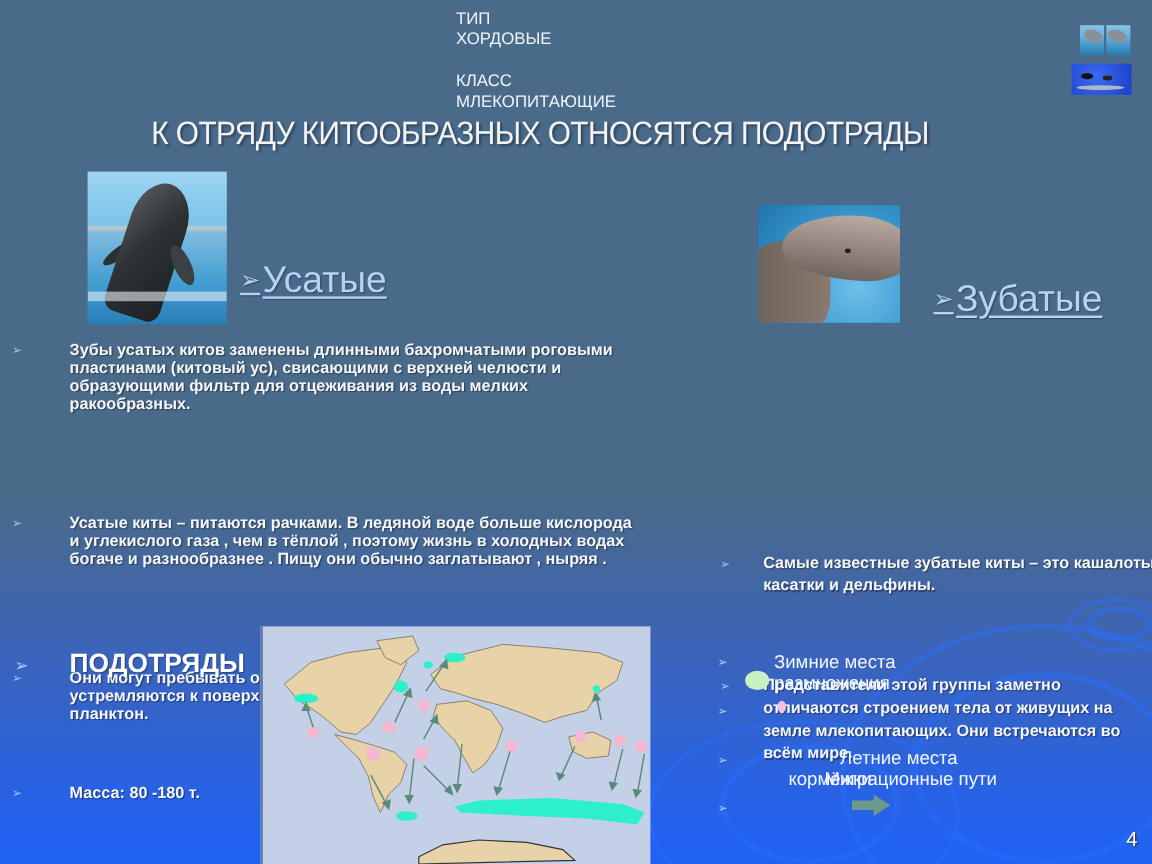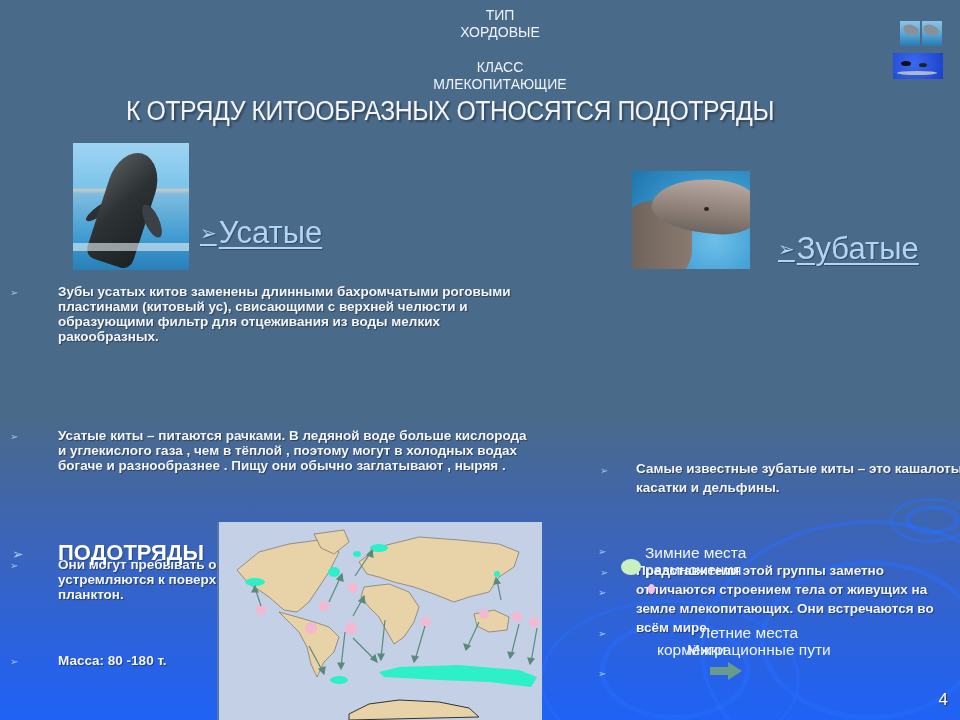--- a/index.html
+++ b/index.html
@@ -12,21 +12,21 @@
     }
     .ripple {
       position: absolute;
       border-radius: 50%;
       border: 5px solid rgba(40, 110, 255, 0.45);
       pointer-events: none;
     }
     .abs { position: absolute; }
 
     .top-heading {
-      left: 380px; width: 240px; text-align: center;
+      left: 380px; width: 240px; text-align: left;
       font-size: 14px; line-height: 17px; color: #f0f4fa;
     }
     .page-title {
       left: 60px; top: 96px; width: 780px; text-align: center;
       font-size: 27px; letter-spacing: -0.5px; color: #f4f4f4;
       text-shadow: 2px 2px 2px rgba(0,0,0,0.35);
       transform: scaleX(0.92); transform-origin: center;
     }
     .photo { overflow: hidden; }
 
@@ -140,21 +140,21 @@
   <span>Зубатые</span>
 </div>
 
 <ul class="bullet-list">
   <li class="abs" style="left:58px;top:284px;width:470px;">
     <span class="b" style="left:-48px;top:1px;">➢</span>
     <span>Зубы усатых китов заменены длинными бахромчатыми роговыми пластинами (китовый ус), свисающими с верхней челюсти и образующими фильтр для отцеживания из воды мелких ракообразных.</span>
   </li>
   <li class="abs" style="left:58px;top:368px;width:475px;">
     <span class="b" style="left:-48px;top:1px;">➢</span>
-    <span>Усатые киты – питаются рачками. В ледяной воде больше кислорода и углекислого газа , чем в тёплой , поэтому могут в холодных водах богаче и разнообразнее . Пищу они  обычно заглатывают , ныряя .</span>
+    <span>Усатые киты – питаются рачками. В ледяной воде больше кислорода и углекислого газа , чем в тёплой , поэтому жизнь в холодных водах богаче и разнообразнее . Пищу они  обычно заглатывают , ныряя .</span>
   </li>
   <li class="abs" style="left:58px;top:452px;width:470px;">
     <span class="b" style="left:-48px;top:1px;">➢</span>
     <span>Они могут пребывать около 2 часов на глубине около 500 м. Затем  устремляются к поверхности , заглатывая в огромном количестве планктон.</span>
   </li>
   <li class="abs" style="left:58px;top:503px;width:470px;">
     <span class="b" style="left:-48px;top:1px;">➢</span>
     <span>Масса: 80 -180 т.</span>
   </li>
 </ul>

